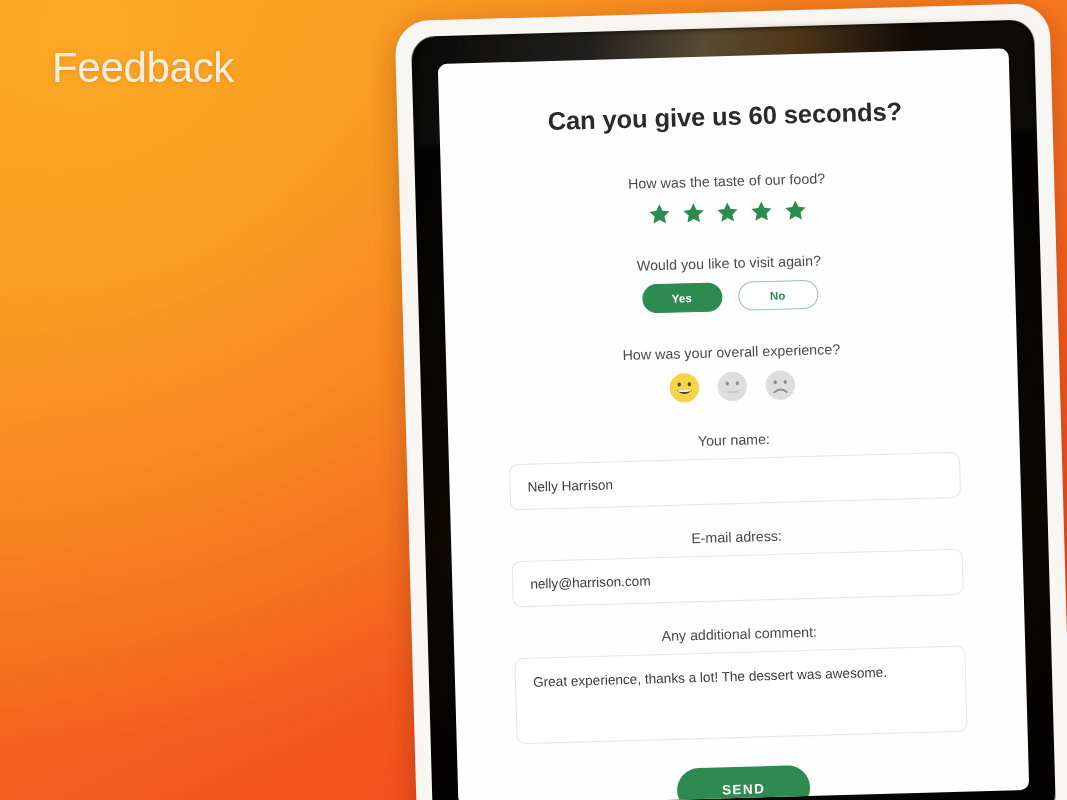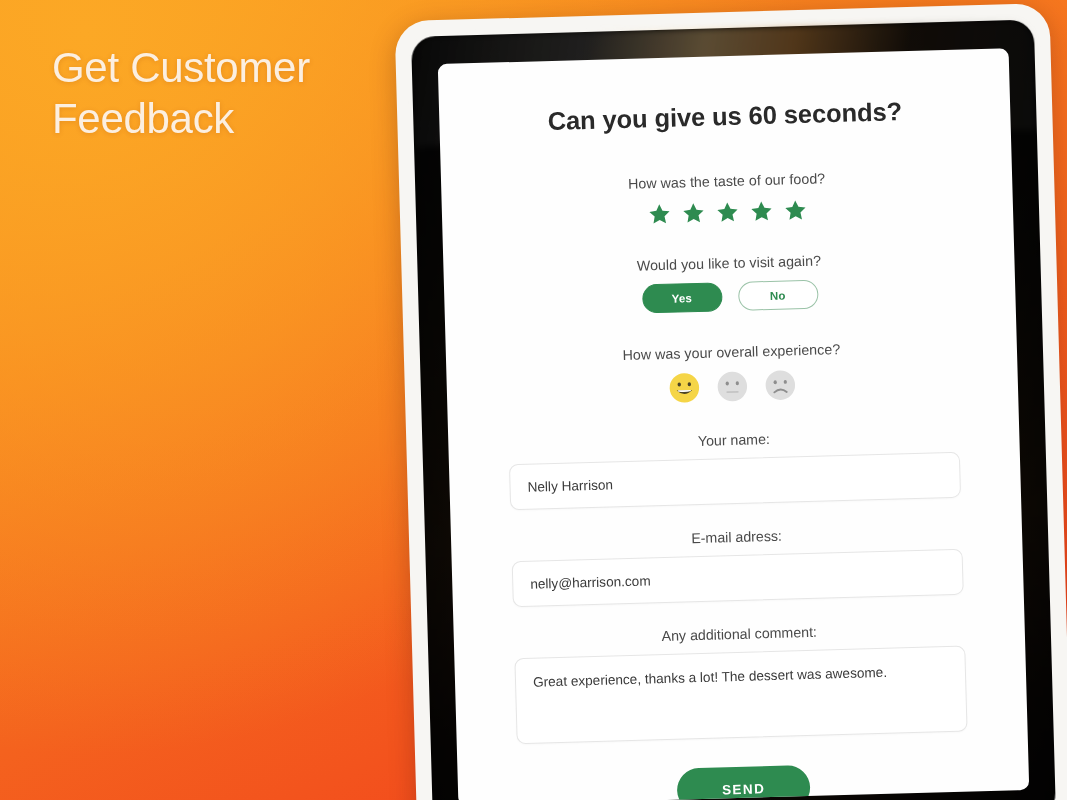--- a/index.html
+++ b/index.html
@@ -239,21 +239,20 @@
     letter-spacing: -0.3px;
     text-shadow: 0 1px 5px rgba(140,50,10,0.20);
   }
 </style>
 </head>
 <body>
 
 <div id="backdrop"></div>
 
 <div id="headline">
-  <div>Get Customer</div>
   <div>Feedback</div>
 </div>
 
 <div id="tablet">
   <div class="shell"></div>
   <div class="bezel"></div>
   <div class="bezel-sheen"></div>
 
   <div class="screen">
     <div class="form">

